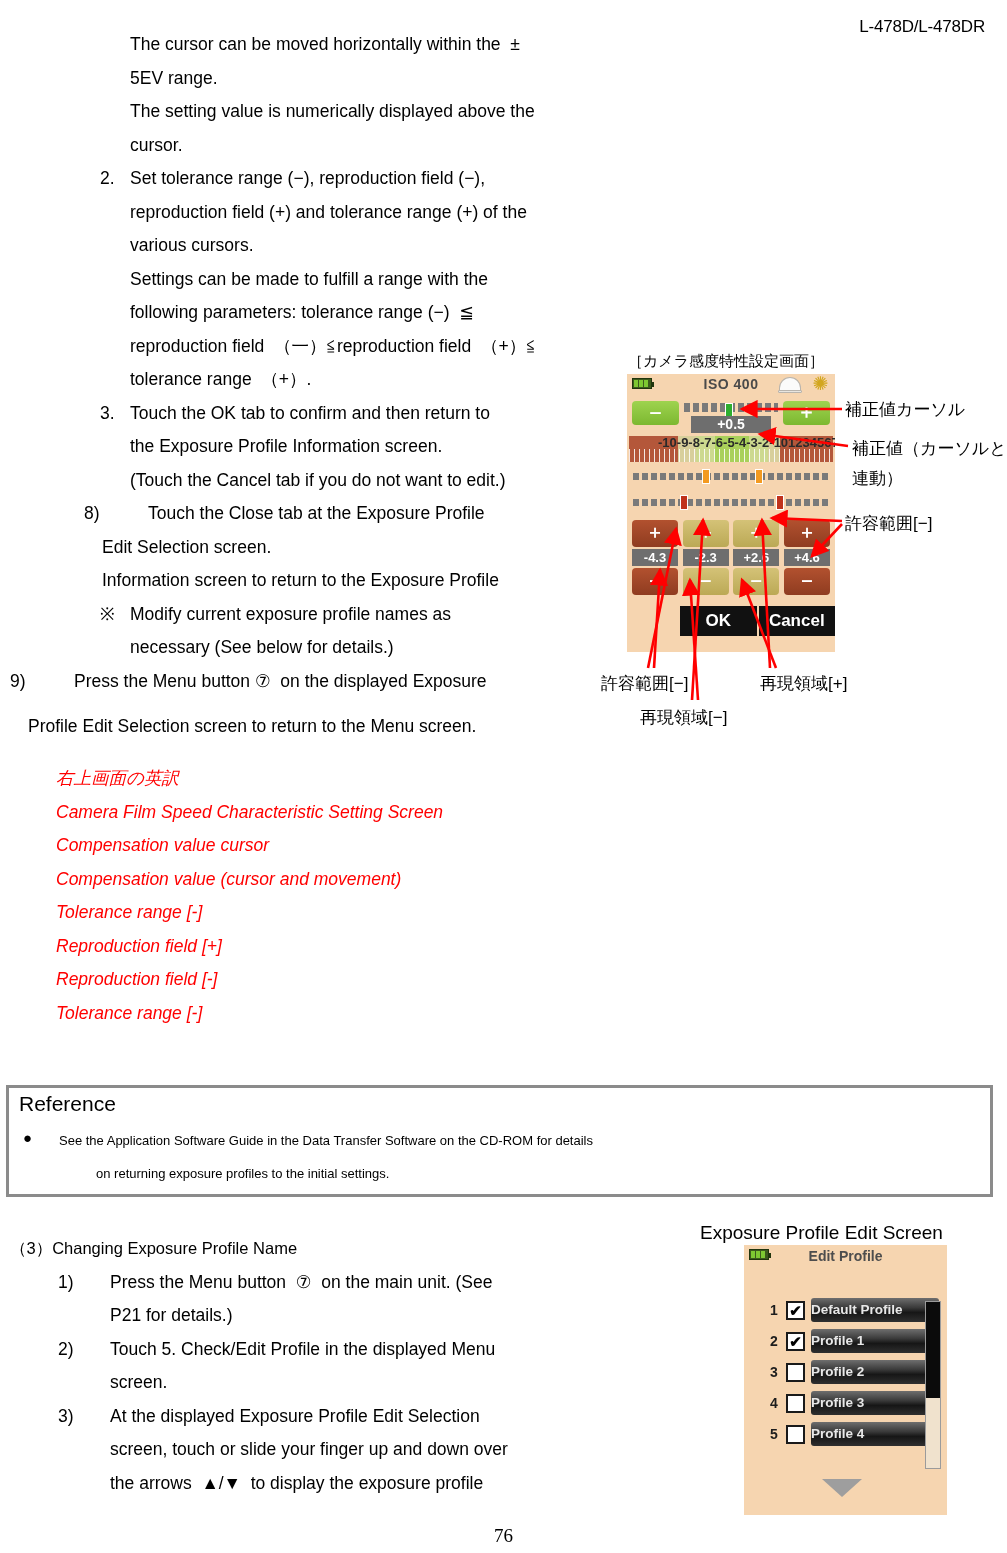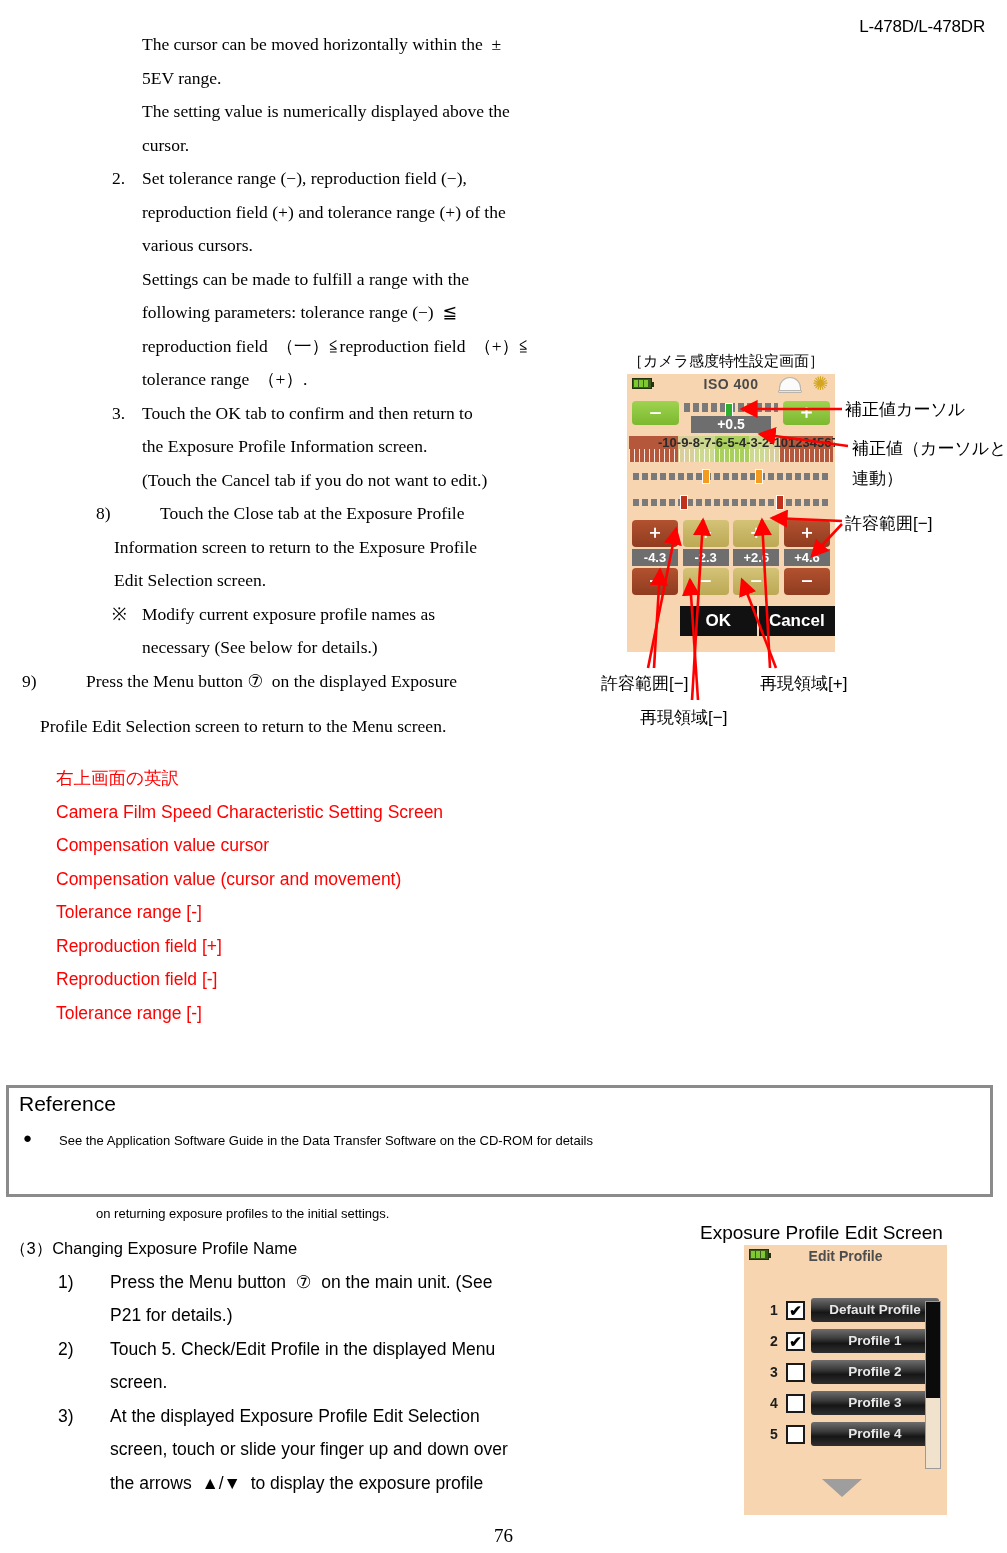--- a/index.html
+++ b/index.html
@@ -27,26 +27,25 @@
     top: 17px;
     right: 22px;
     font-size: 17px;
     letter-spacing: -0.2px;
     white-space: nowrap;
   }
 
   
   .textcol {
     position: absolute;
-    left: 12px;
+    left: 0;
     top: 28px;
     width: 640px;
     font-size: 17.5px;
     line-height: 33.5px;
-    font-family: Liberation Serif, serif;
   }
   .ln {
     white-space: nowrap;
     height: 33.5px;
   }
   .ind-a { padding-left: 130px; }   
   .ind-num2 { padding-left: 100px; } 
   .ind-num2-cont { padding-left: 130px; }
   .ind-num8 { padding-left: 84px; }
   .ind-num8-cont { padding-left: 102px; }
@@ -69,21 +68,21 @@
 
   
   .redblock {
     position: absolute;
     left: 56px;
     top: 762px;
     color: #ff0000;
     font-size: 17.5px;
     line-height: 33.5px;
   }
-  .redblock div { white-space: nowrap; }
+  .redblock div { white-space: nowrap; font-style: italic; }
 
   
   .refbox {
     position: absolute;
     left: 6px;
     top: 1085px;
     width: 987px;
     height: 112px;
     border: 3px solid #8b8b8b;
     box-sizing: border-box;
@@ -103,21 +102,21 @@
     line-height: 1;
   }
   .ref-body {
     position: absolute;
     left: 50px;
     top: 36px;
     width: 930px;
     font-size: 13px;
     line-height: 33px;
   }
-  .ref-body .l2 { padding-left: 37px; margin-top: 40px; }
+  .ref-body .l2 { padding-left: 37px; }
 
   
   .sec3 {
     position: absolute;
     left: 10px;
     top: 1232px;
     width: 660px;
     font-size: 17.5px;
     line-height: 33.5px;
   }
@@ -489,21 +488,20 @@
   }
   .prof-btn {
     flex: 1;
     height: 24px;
     background: linear-gradient(#6e6e6e 0%, #3a3a3a 40%, #161616 60%, #2f2f2f 100%);
     border-radius: 3px;
     color: #e8e8e8;
     font-size: 13.5px;
     font-weight: bold;
     line-height: 24px;
-    text-align: center;
   }
   .scrollbar {
     position: absolute;
     right: 6px;
     top: 56px;
     width: 16px;
     height: 168px;
     background: #f0e2cd;
     border: 1px solid #9b9b9b;
     box-sizing: border-box;
@@ -551,22 +549,22 @@
 
     <div class="ln ind-num2">
       <span class="numlbl">3.</span><span>Touch the OK tab to confirm and then return to</span>
     </div>
     <div class="ln ind-num2-cont">the Exposure Profile Information screen.</div>
     <div class="ln ind-num2-cont">(Touch the Cancel tab if you do not want to edit.)</div>
 
     <div class="ln ind-num8">
       <span class="numlbl-wide">8)</span><span>Touch the Close tab at the Exposure Profile</span>
     </div>
+    <div class="ln ind-num8-cont">Edit Selection screen.</div>
     <div class="ln ind-num8-cont">Information screen to return to the Exposure Profile</div>
-    <div class="ln ind-num8-cont">Edit Selection screen.</div>
 
     <div class="ln ind-mark">
       <span class="marklbl">※</span><span>Modify current exposure profile names as</span>
     </div>
     <div class="ln ind-mark-cont">necessary (See below for details.)</div>
 
     <div class="ln ind-num9">
       <span class="numlbl-wide">9)</span><span>Press the Menu button ⑦ &nbsp;on the displayed Exposure</span>
     </div>
     <div class="ln ind-num9-cont">Profile Edit Selection screen to return to the Menu screen.</div>

